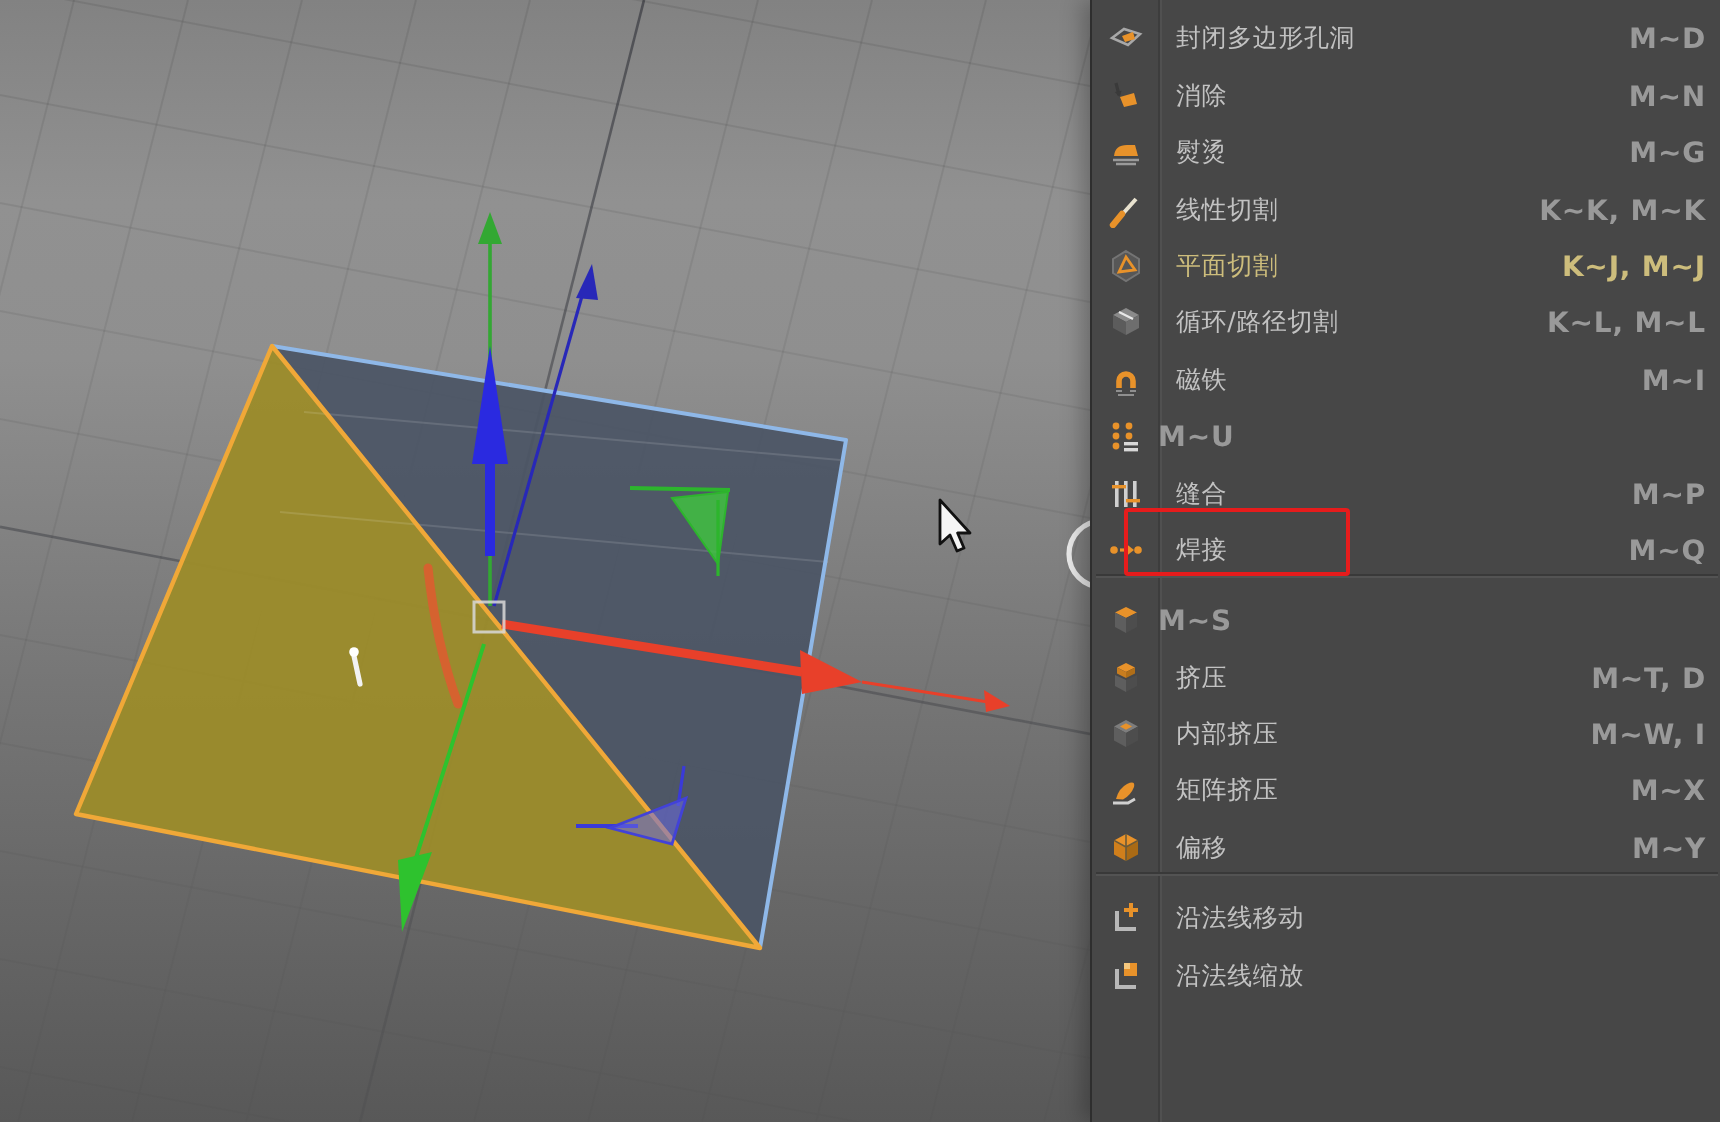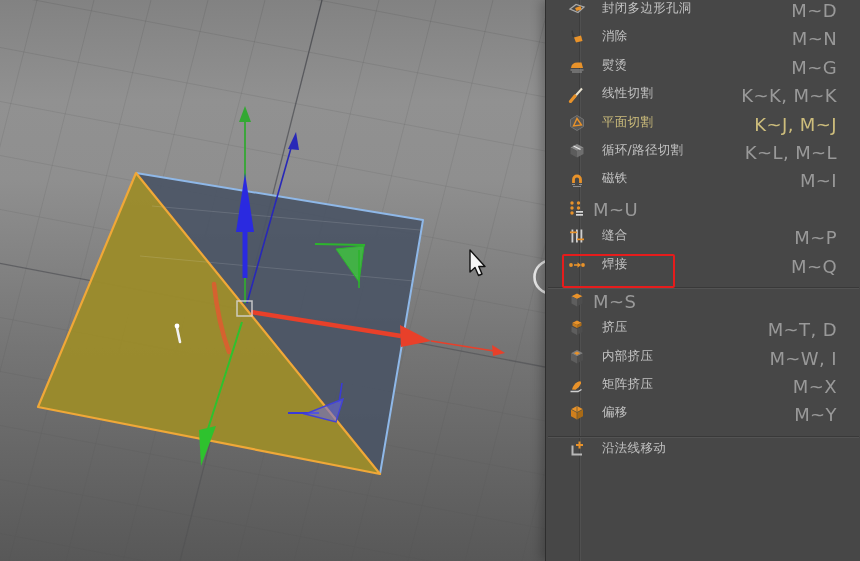--- a/index.html
+++ b/index.html
@@ -22,32 +22,32 @@
     background:var(--c-menu-bg,#474747);
     border-left:1px solid #2e2e2e;
     box-shadow:-4px 0 10px rgba(0,0,0,.25);
     display:flex;flex-direction:column;
   }
   #menu::before{ 
     content:"";position:absolute;left:33px;top:0;bottom:0;width:1px;
     background:#3d3d3d;box-shadow:1px 0 0 #505050;
   }
   .menu-row{
-    height:28.4px;flex:0 0 28.4px;display:flex;align-items:flex-start;
-    cursor:default;position:relative;margin-left:14px;
+    height:28.4px;flex:0 0 28.4px;display:flex;align-items:flex-end;
+    cursor:default;position:relative;
   }
   .mi-icon{width:33px;flex:0 0 33px;display:flex;align-items:center;justify-content:center;}
   .mi-icon svg{display:block;}
   .mi-label{
     flex:1;padding-left:9px;font-size:12.5px;color:var(--c-menu-text,#c2c2c2);
     white-space:nowrap;overflow:hidden;letter-spacing:.3px;
   }
   .mi-shortcut{
-    padding-right:24px;font-size:18px;color:var(--c-menu-shortcut,#989898);
-    white-space:nowrap;letter-spacing:.4px;
+    padding-right:8px;font-size:14px;color:var(--c-menu-shortcut,#989898);
+    white-space:nowrap;letter-spacing:.4px;font-weight:bold;
   }
   .menu-row.active .mi-label,
   .menu-row.active .mi-shortcut{color:var(--c-menu-active,#cdbd7c);}
   .menu-sep{
     flex:0 0 7px;height:7px;position:relative;
   }
   .menu-sep::after{
     content:"";position:absolute;left:2px;right:2px;top:3px;height:1px;
     background:#393939;box-shadow:0 1px 0 #535353;
   }
@@ -345,17 +345,28 @@
       <div class="menu-row">
         <span class="mi-icon">
           <svg width="18" height="18" viewBox="0 0 18 18">
             <path d="M4.5 5.5 V14.5 H14" fill="none" stroke="#b8b8b8" stroke-width="2"></path>
             <path d="M11.5 1.5 V8.5 M8 5 H15" stroke="var(--c-icon-orange)" stroke-width="2"></path>
           </svg>
         </span>
         <span class="mi-label">沿法线移动</span>
         <span class="mi-shortcut"></span>
       </div>
+      <div class="menu-row">
+        <span class="mi-icon">
+          <svg width="18" height="18" viewBox="0 0 18 18">
+            <path d="M4.5 5.5 V14.5 H14" fill="none" stroke="#b8b8b8" stroke-width="2"></path>
+            <rect x="8" y="2.5" width="6.5" height="6.5" fill="var(--c-icon-orange)"></rect>
+            <path d="M8 2.5 h3 v3 h-3 Z" fill="#f5c77d"></path>
+          </svg>
+        </span>
+        <span class="mi-label">沿法线缩放</span>
+        <span class="mi-shortcut"></span>
+      </div>
     </div>
 
   <div id="red-box"></div>
 
 </div>
 
 </body></html>

